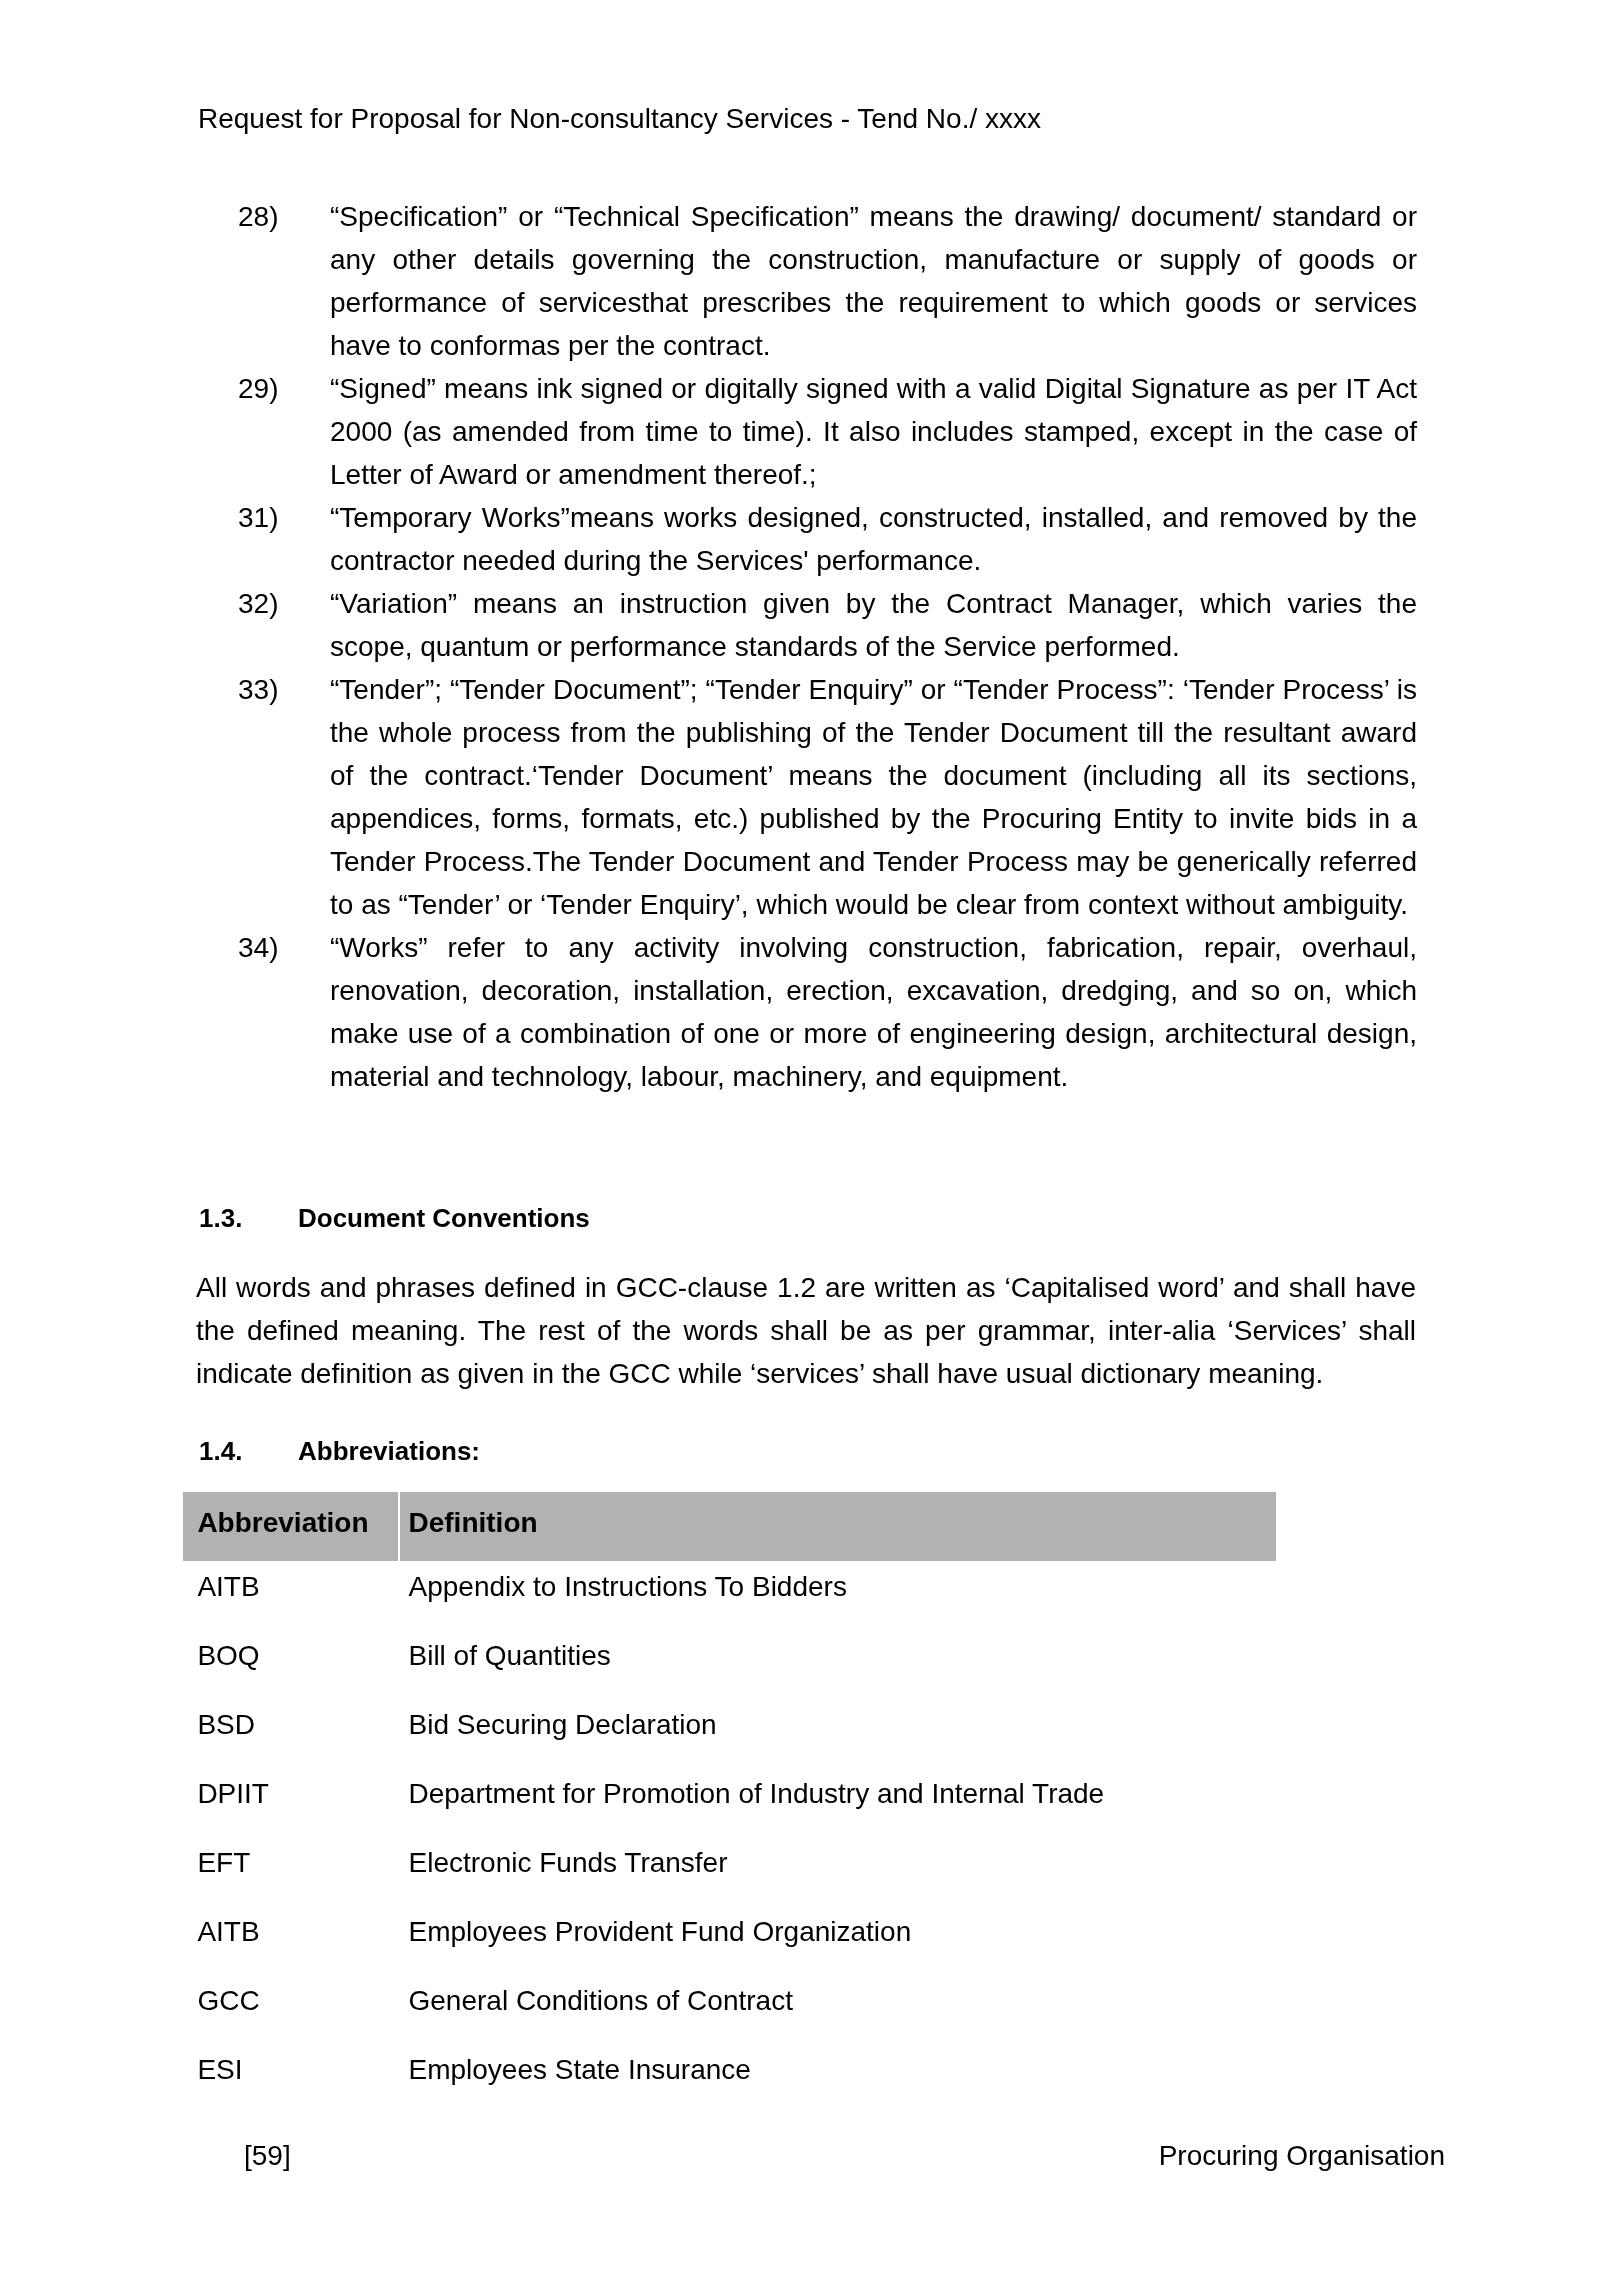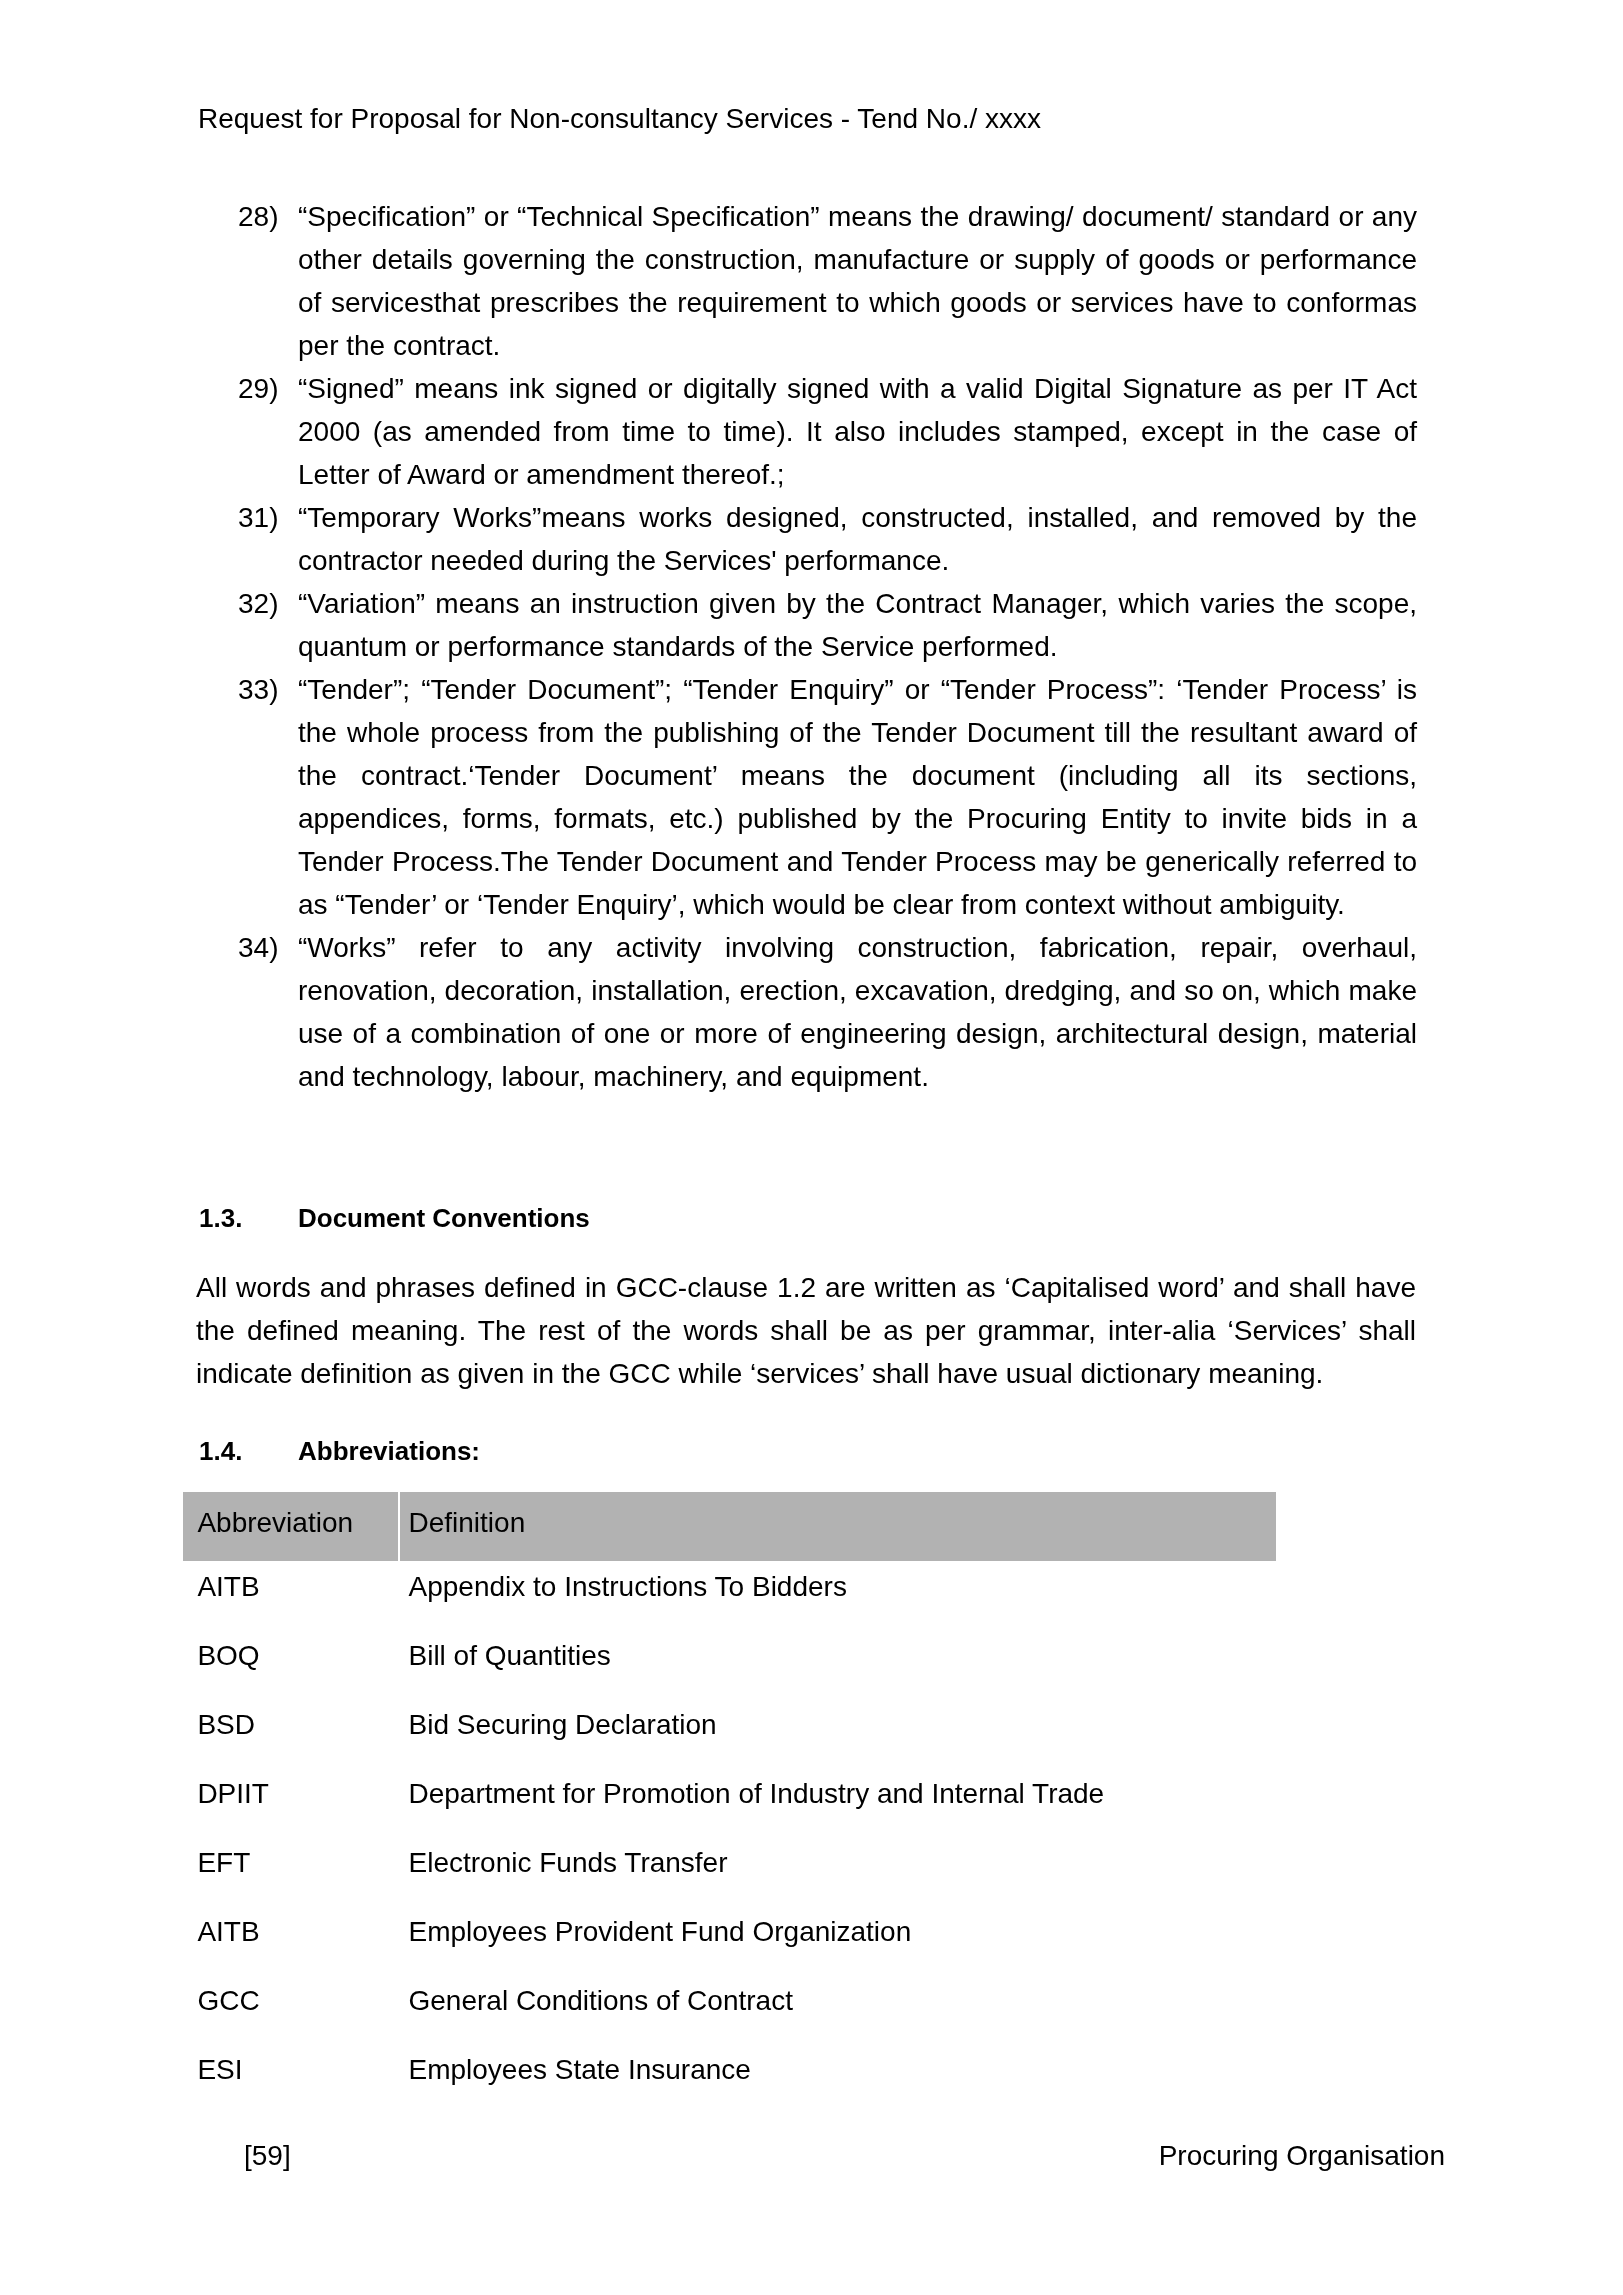--- a/index.html
+++ b/index.html
@@ -20,21 +20,21 @@
     left: 198px;
     width: 1243px;
     white-space: nowrap;
   }
   .def-list {
     position: absolute;
     top: 195px;
     left: 238px;
     width: 1179px;
   }
-  .def-item { display: flex; }
+  .def-item { display: flex; gap: 32px; }
   .def-item .num {
     flex: none;
     width: 60px;
   }
   .def-item .txt {
     width: 1119px;
     text-align: justify;
   }
   .section-heading {
     position: absolute;
@@ -59,21 +59,21 @@
   }
   .abbr-table {
     position: absolute;
     top: 1492px;
     left: 183px;
     width: 1093px;
   }
   .thead {
     display: flex;
     height: 69px;
-    font-weight: normal;
+    font-weight: bold;
   }
   .th1 {
     box-sizing: border-box;
     width: 217px;
     padding: 9.2px 0 0 14.4px;
     border-right: 2.6px solid #ffffff;
   }
   .th2 {
     box-sizing: border-box;
     flex: 1;

